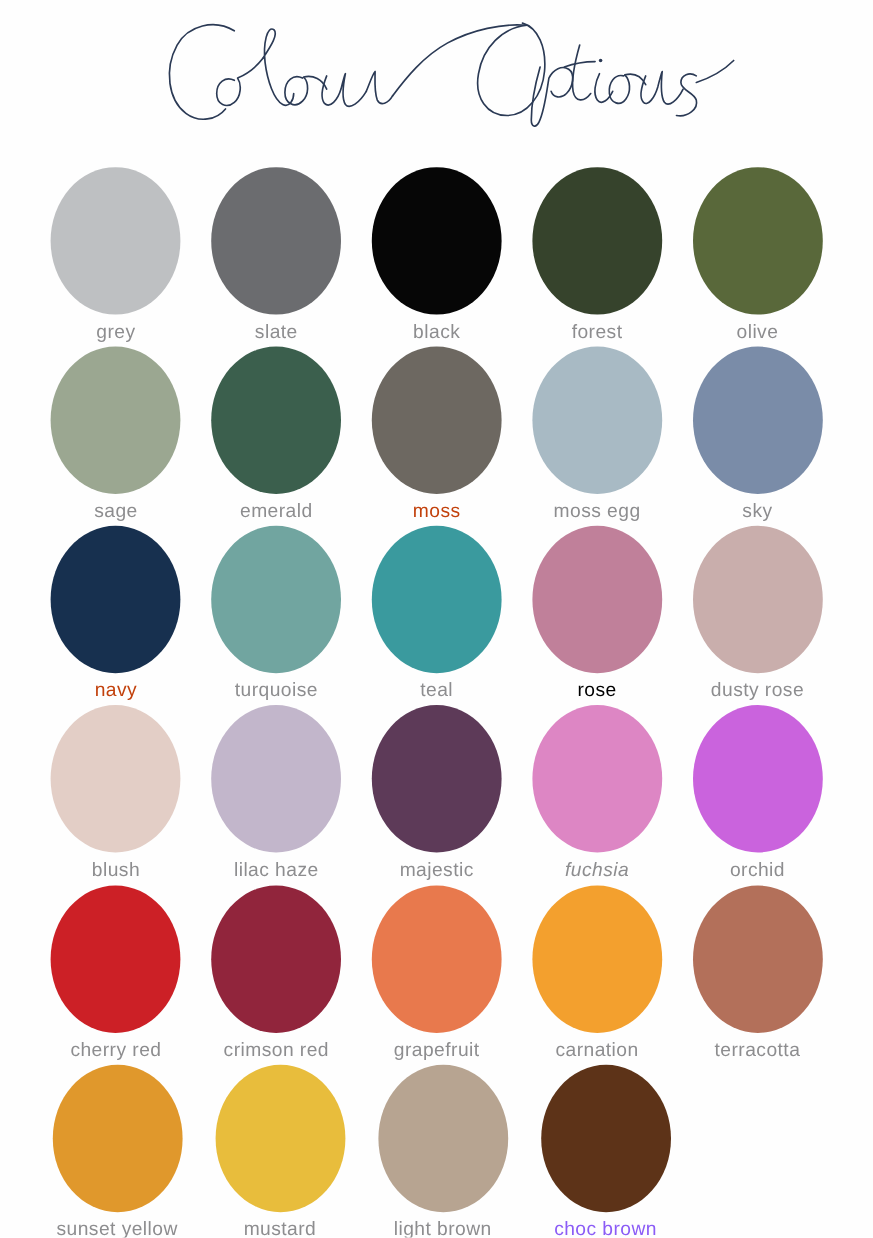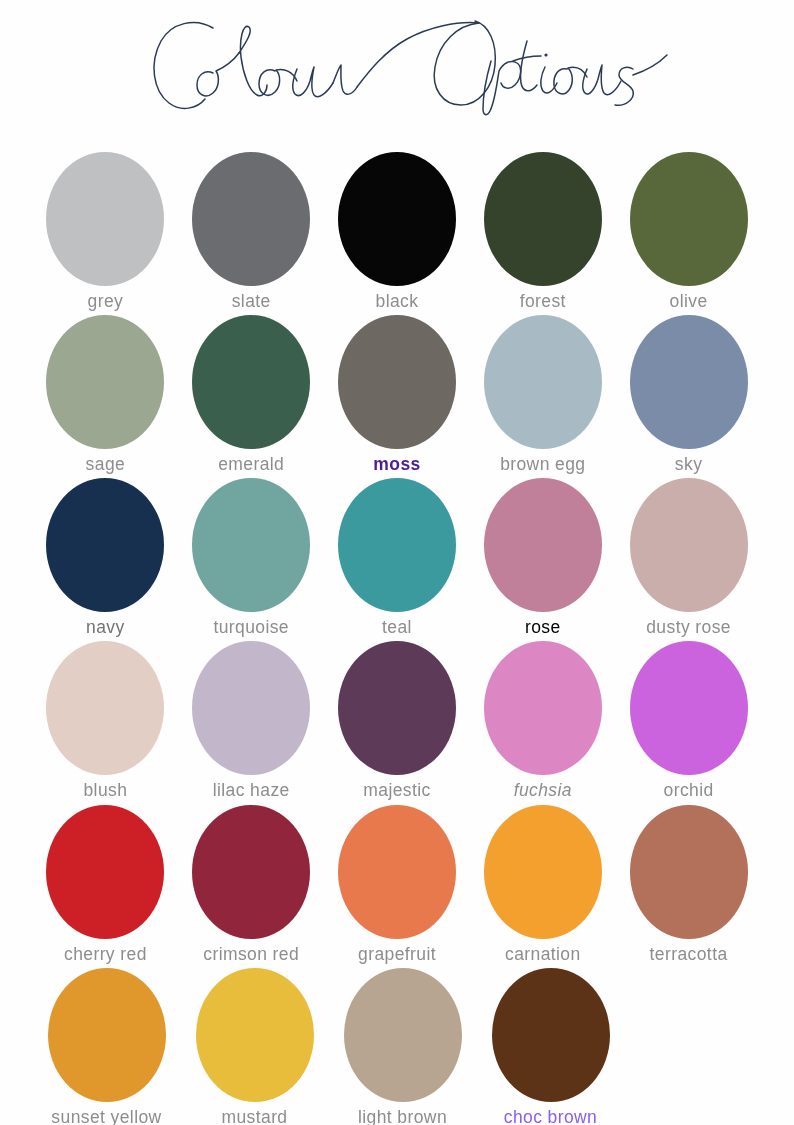--- a/index.html
+++ b/index.html
@@ -159,36 +159,36 @@
       <div class="cell">
         <span class="swatch" style="background: rgb(155, 167, 145);"></span>
         <span class="swatch-label" style="color: rgb(141, 141, 143);">sage</span>
       </div>
       <div class="cell">
         <span class="swatch" style="background: rgb(59, 95, 77);"></span>
         <span class="swatch-label" style="color: rgb(141, 141, 143);">emerald</span>
       </div>
       <div class="cell">
         <span class="swatch" style="background: rgb(109, 104, 97);"></span>
-        <span class="swatch-label" style="color: #4c1d95; font-weight: bold;">moss</span>
+        <span class="swatch-label" style="color: #c2410c;">moss</span>
       </div>
       <div class="cell">
         <span class="swatch" style="background: rgb(168, 186, 196);"></span>
-        <span class="swatch-label" style="color: rgb(141, 141, 143);">brown egg</span>
+        <span class="swatch-label" style="color: rgb(141, 141, 143);">moss egg</span>
       </div>
       <div class="cell">
         <span class="swatch" style="background: rgb(122, 140, 168);"></span>
         <span class="swatch-label" style="color: rgb(141, 141, 143);">sky</span>
       </div>
     </div>
 
     <div class="row">
       <div class="cell">
         <span class="swatch" style="background: rgb(23, 48, 79);"></span>
-        <span class="swatch-label" style="color: #737373;">navy</span>
+        <span class="swatch-label" style="color: #c2410c;">navy</span>
       </div>
       <div class="cell">
         <span class="swatch" style="background: rgb(113, 165, 160);"></span>
         <span class="swatch-label" style="color: rgb(141, 141, 143);">turquoise</span>
       </div>
       <div class="cell">
         <span class="swatch" style="background: rgb(58, 154, 158);"></span>
         <span class="swatch-label" style="color: rgb(141, 141, 143);">teal</span>
       </div>
       <div class="cell">

